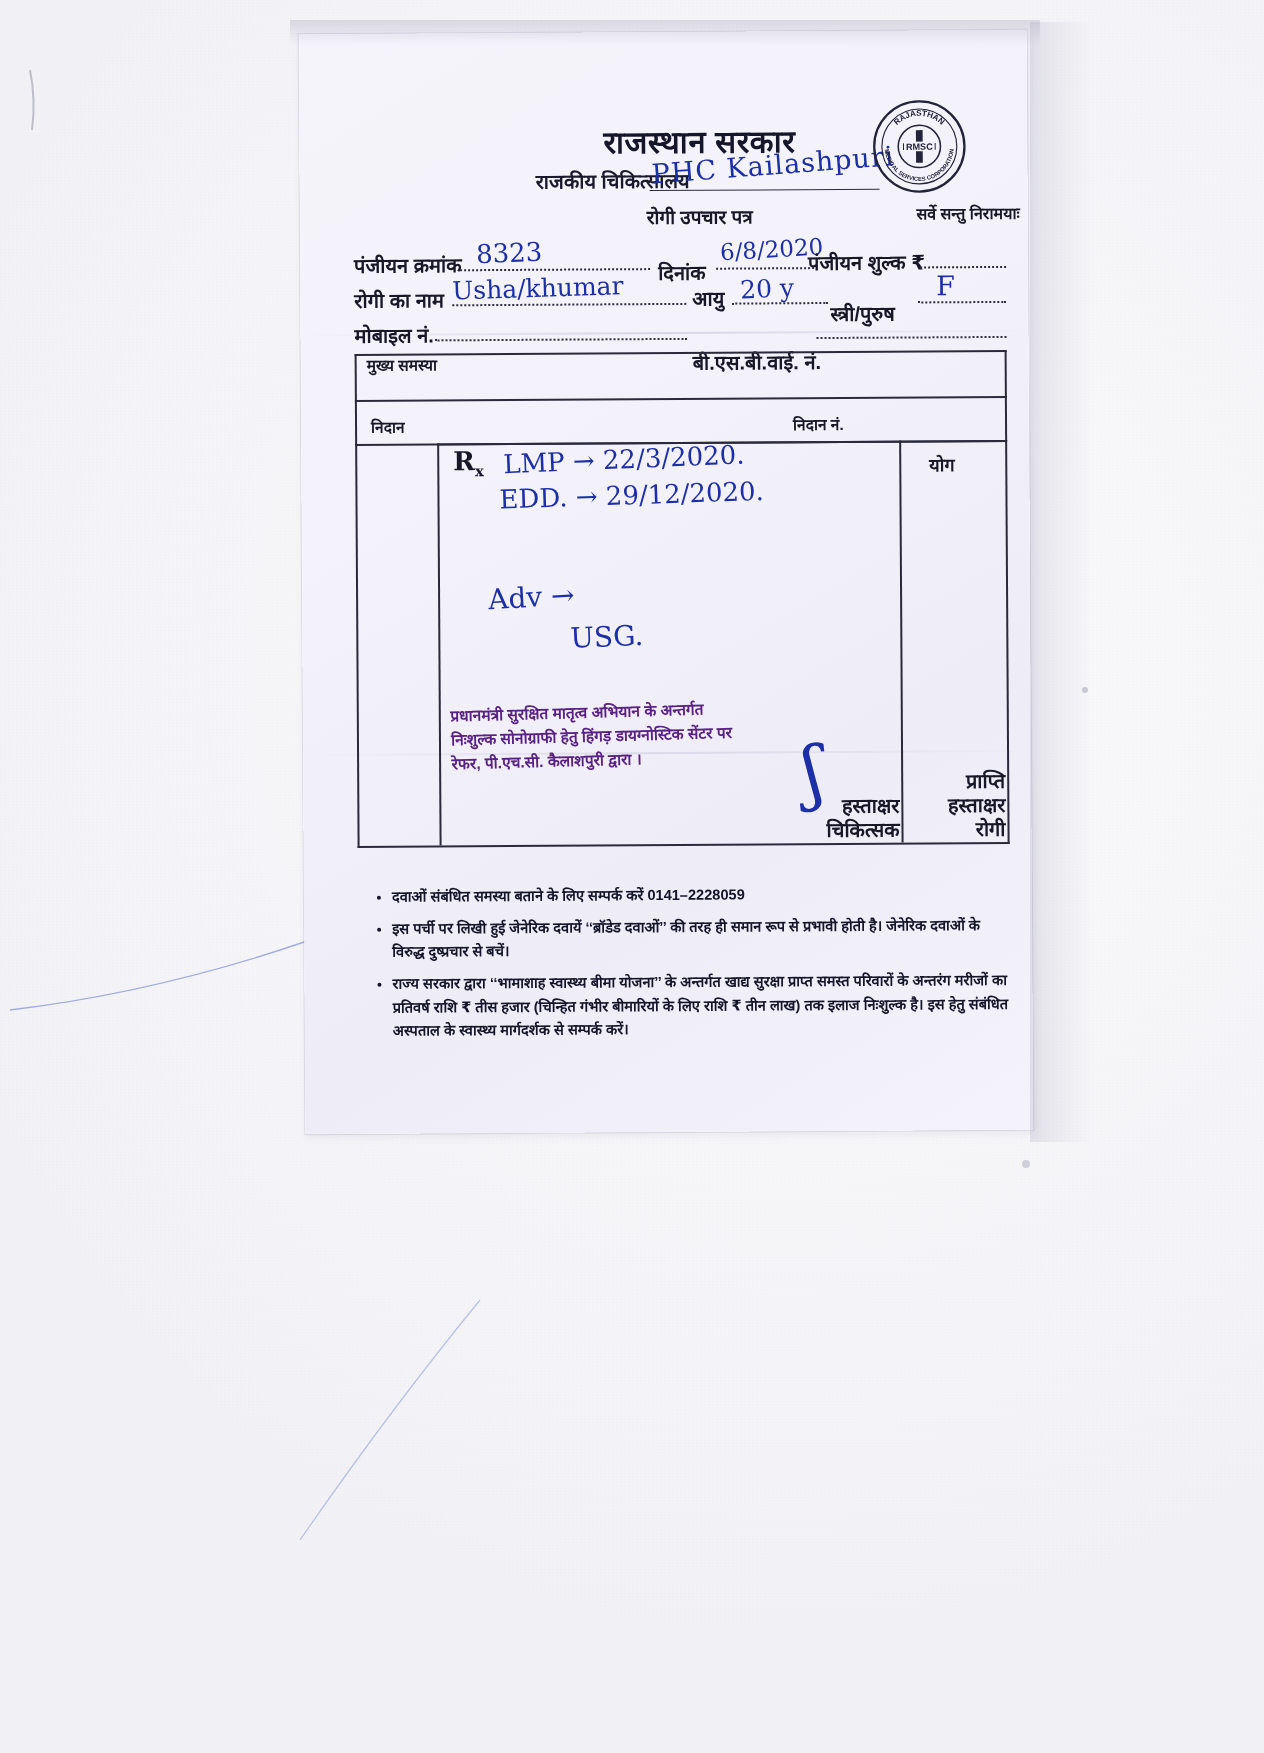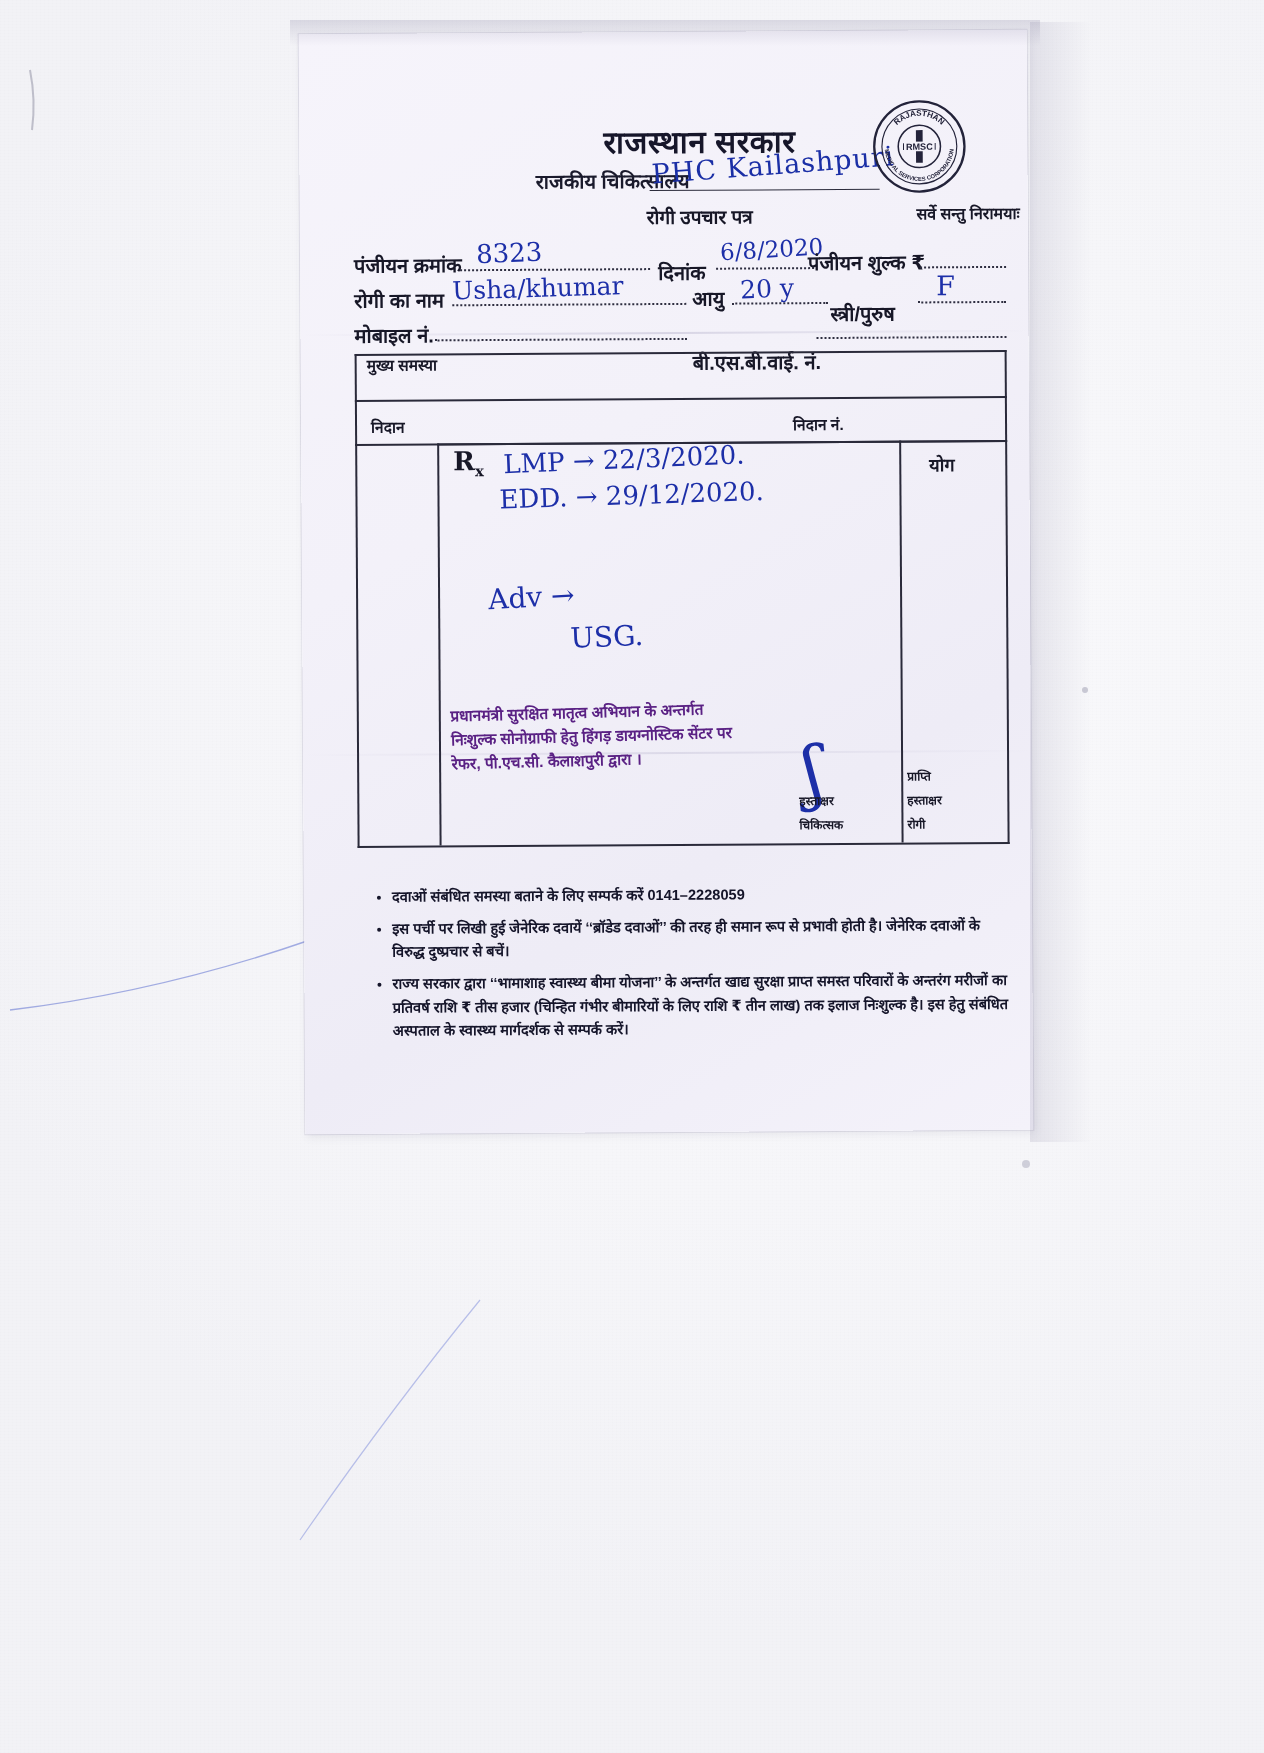--- a/index.html
+++ b/index.html
@@ -211,23 +211,23 @@
   #signature-glyph {
     position: absolute;
     left: 500px; top: 700px;
     color: #1d2fa8;
     font-family: "DejaVu Serif", serif;
     font-size: 70px;
     transform: rotate(-6deg);
   }
   .sigcap {
     position: absolute;
-    font-size: 12px;
-    font-weight: 700;
-    text-align: left;
+    font-size: 20px;
+    font-weight: 700;
+    text-align: right;
     line-height: 1.35;
   }
 
   
   #footer {
     position: absolute;
     left: 62px; top: 852px;
     width: 648px;
     font-size: 14.6px;
     line-height: 1.62;

